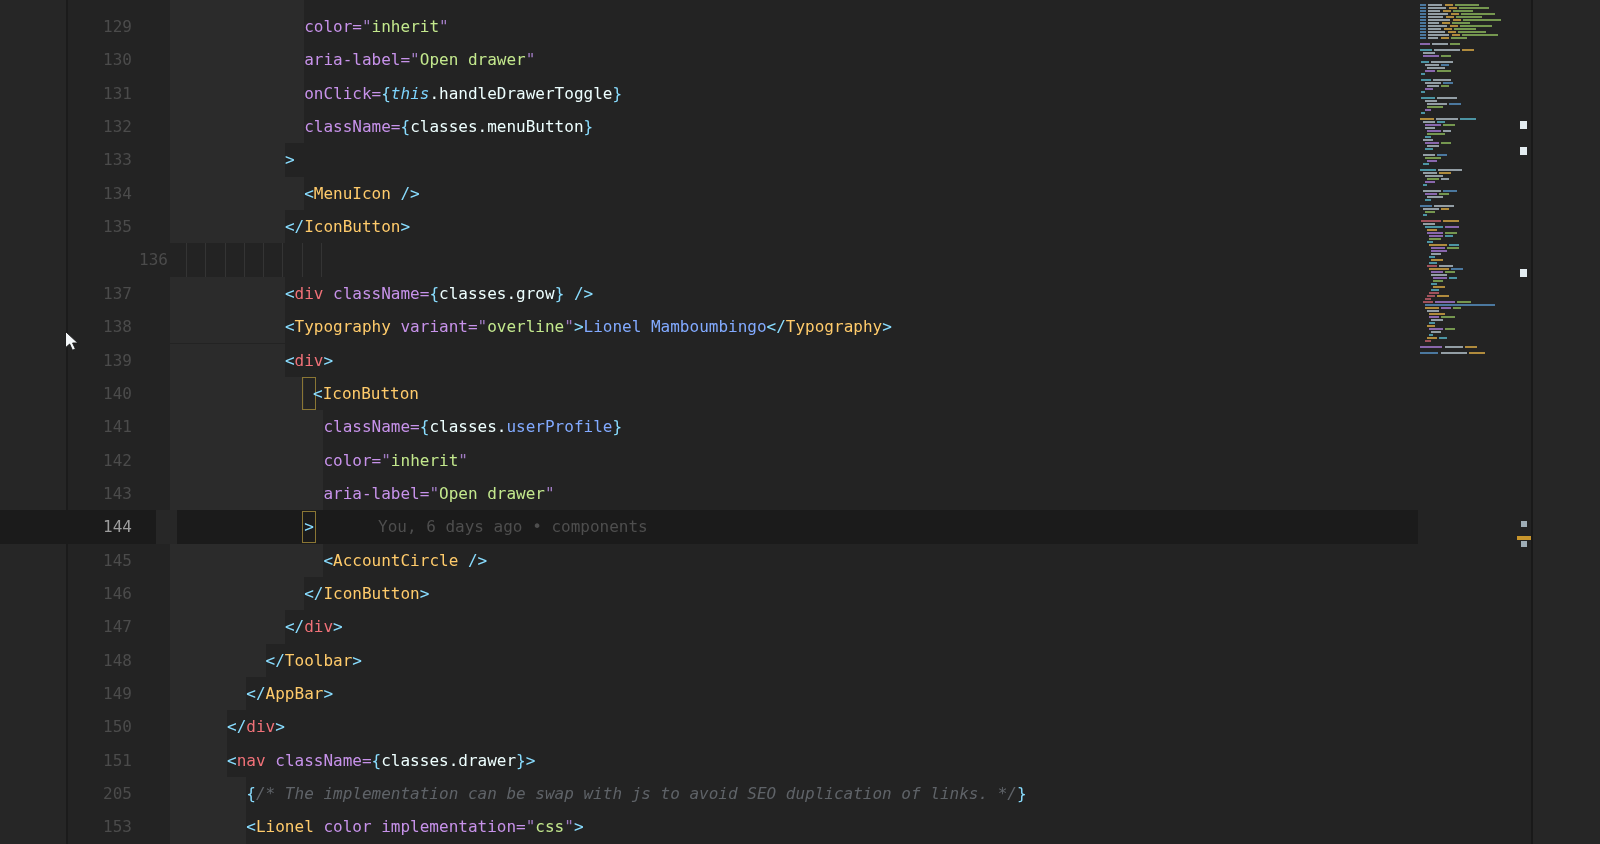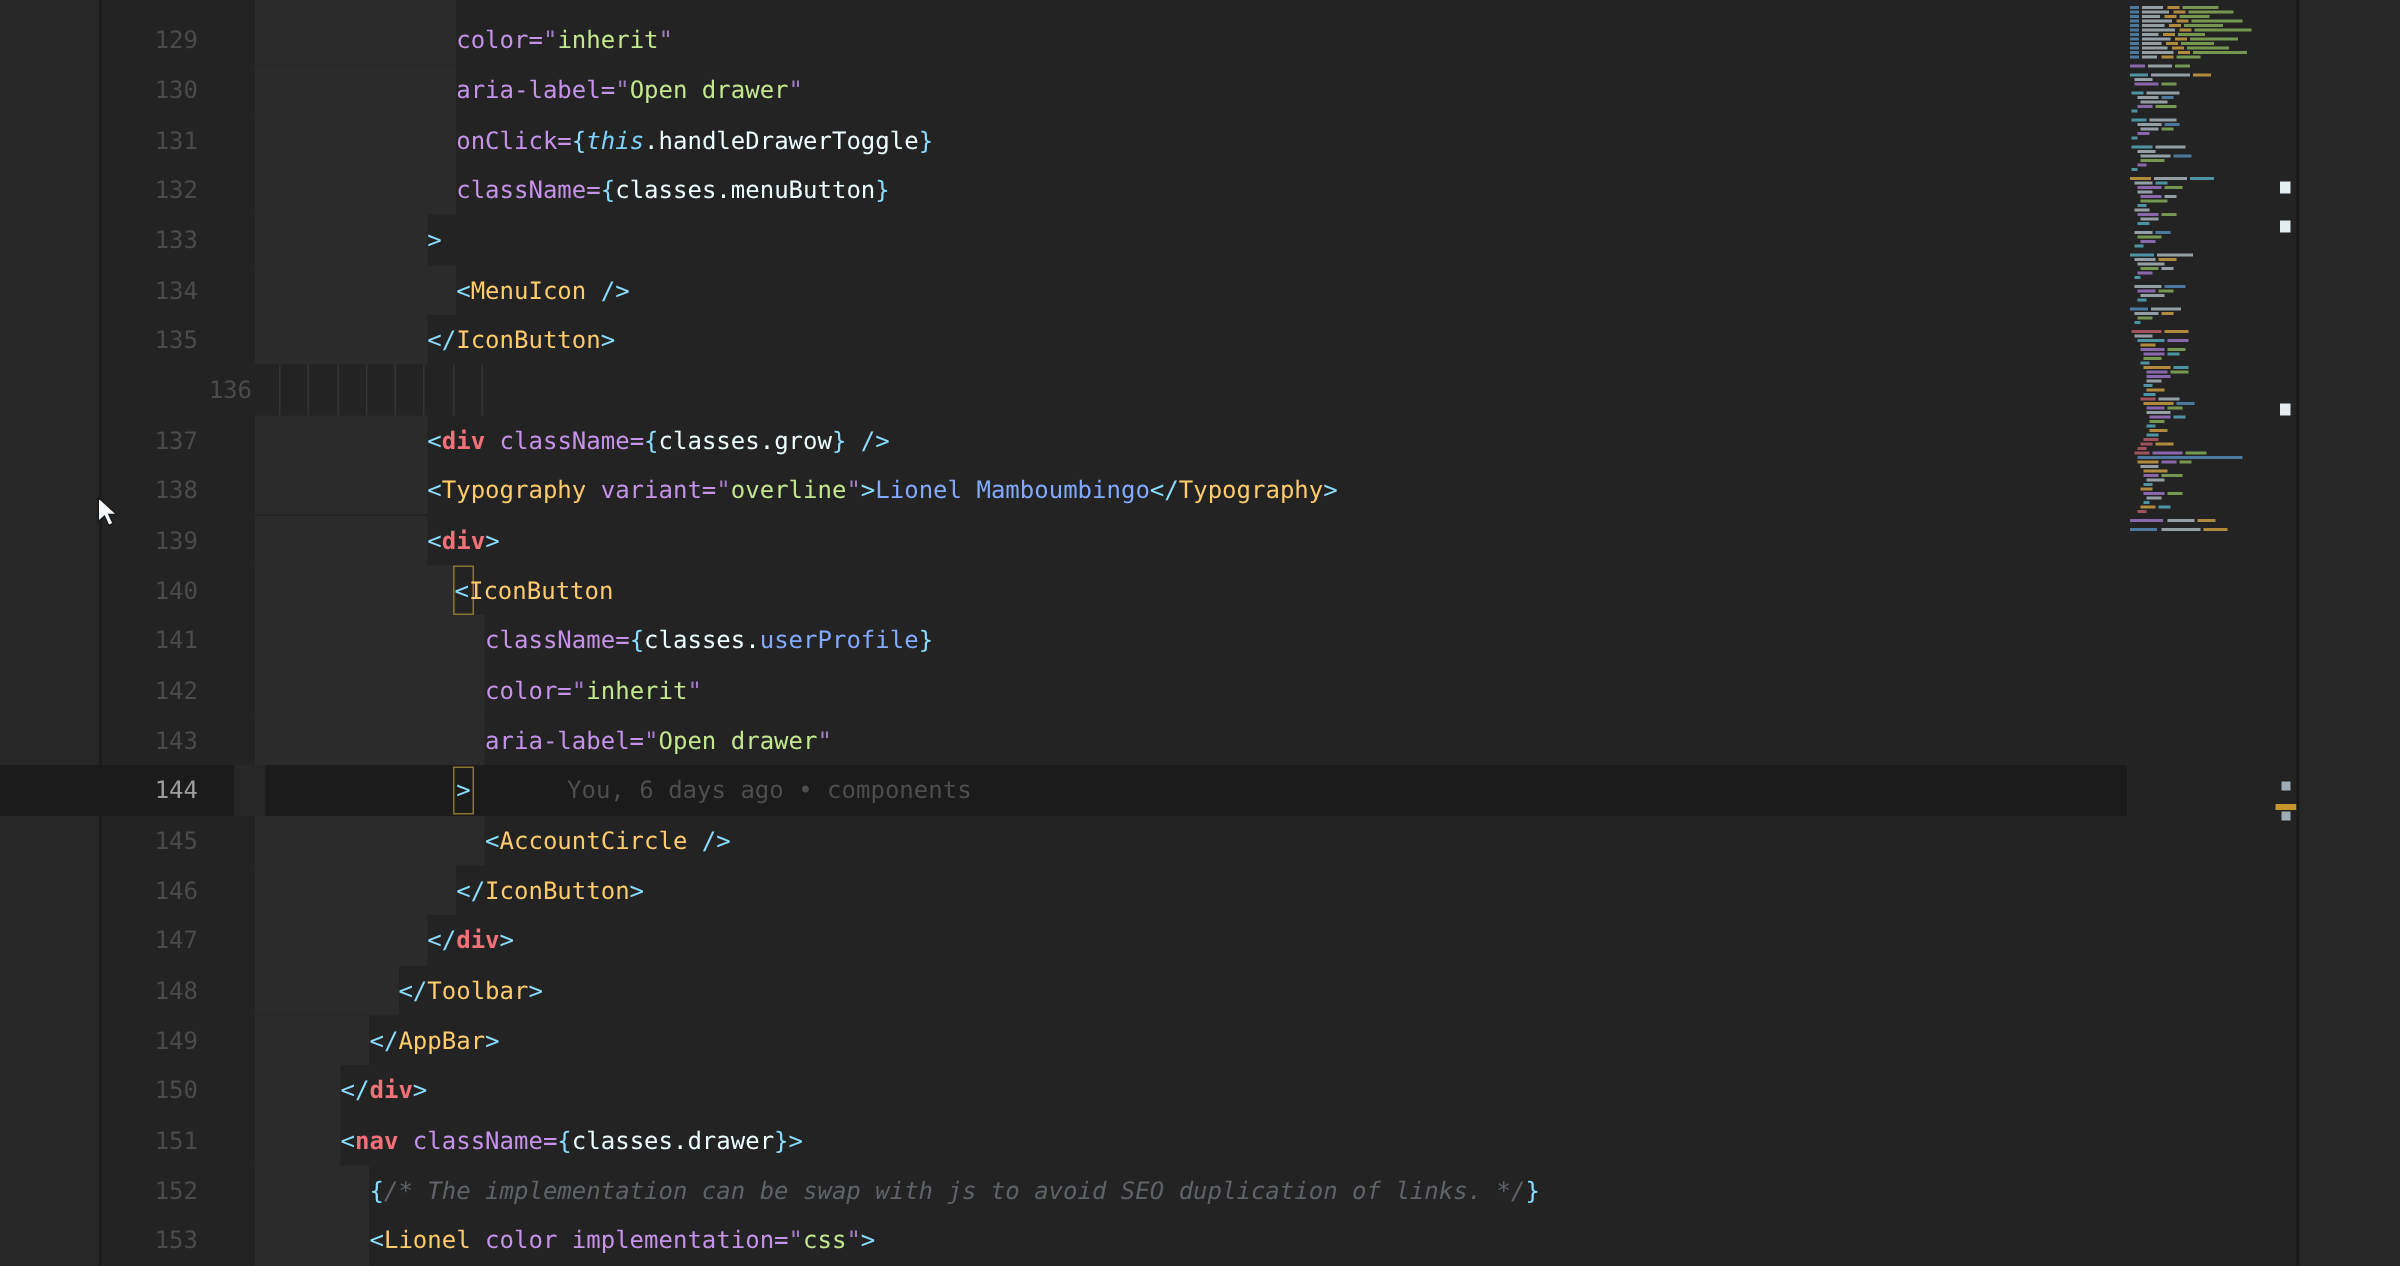--- a/index.html
+++ b/index.html
@@ -17,21 +17,21 @@
   .chunk{position:absolute;top:0;height:100%;background:#272727;}
   .guide{position:absolute;top:0;width:1px;height:100%;background:#343434;}
   .bracket-box{position:absolute;width:13.5px;height:32.5px;border:1px solid #8a7634;box-sizing:border-box;}
   .blame{position:absolute;left:378px;font-size:16px;line-height:33.35px;color:#4e4e4e;white-space:pre;}
   
   .tk-pun{color:#89ddff;}
   .tk-attr{color:#c792ea;}
   .tk-eq{color:#c792ea;}
   .tk-q{color:#a17cc4;}
   .tk-str{color:#c3e88d;}
-  .tk-tag{color:#f07178;font-weight:bold;}
+  .tk-tag{color:#f07178;}
   .tk-comp{color:#ffcb6b;}
   .tk-var{color:#eeffff;}
   .tk-prop{color:#82aaff;}
   .tk-jsx{color:#82aaff;}
   .tk-this{color:#7dd3fc;font-style:italic;}
   .tk-com{color:#5f6368;font-style:italic;}
   
   #minimap{position:absolute;left:1418px;top:0;width:99px;height:844px;background:#232323;}
   .mm-seg{position:absolute;height:2.2px;opacity:.95;}
   #overview-ruler{position:absolute;left:1517px;top:0;width:14px;height:844px;background:#232323;}
@@ -106,21 +106,21 @@
       </div>
       <div class="row" style="top: 343.5px;">
         <div class="shade" style="width: 114.876px;"></div>
         <span class="ln">139</span>
         <span class="code" style="left: 284.876px;"><span class="tk-pun">&lt;</span><span class="tk-tag">div</span><span class="tk-pun">&gt;</span></span>
       </div>
       <div class="row" style="top: 376.85px;">
         <div class="shade" style="width: 134.144px;"></div>
         <span class="ln">140</span>
         <div class="bracket-box" style="left: 302.144px; top: 0.5px;"></div>
-        <span class="code" style="left: 303px;"><span class="tk-pun">&lt;</span><span class="tk-comp">IconButton</span></span>
+        <span class="code" style="left: 313px;"><span class="tk-pun">&lt;</span><span class="tk-comp">IconButton</span></span>
       </div>
       <div class="row" style="top: 410.2px;">
         <div class="shade" style="width: 153.412px;"></div>
         <span class="ln">141</span>
         <span class="code" style="left: 323.412px;"><span class="tk-attr">className</span><span class="tk-eq">=</span><span class="tk-pun">{</span><span class="tk-var">classes.</span><span class="tk-prop">userProfile</span><span class="tk-pun">}</span></span>
       </div>
       <div class="row" style="top: 443.55px;">
         <div class="shade" style="width: 153.412px;"></div>
         <span class="ln">142</span>
         <span class="code" style="left: 323.412px;"><span class="tk-attr">color</span><span class="tk-eq">=</span><span class="tk-q">"</span><span class="tk-str">inherit</span><span class="tk-q">"</span></span>
@@ -167,21 +167,21 @@
         <span class="ln">150</span>
         <span class="code" style="left: 227.072px;"><span class="tk-pun">&lt;/</span><span class="tk-tag">div</span><span class="tk-pun">&gt;</span></span>
       </div>
       <div class="row" style="top: 743.7px;">
         <div class="shade" style="width: 57.072px;"></div>
         <span class="ln">151</span>
         <span class="code" style="left: 227.072px;"><span class="tk-pun">&lt;</span><span class="tk-tag">nav</span><span class="tk-attr"> className</span><span class="tk-eq">=</span><span class="tk-pun">{</span><span class="tk-var">classes.drawer</span><span class="tk-pun">}</span><span class="tk-pun">&gt;</span></span>
       </div>
       <div class="row" style="top: 777.05px;">
         <div class="shade" style="width: 76.34px;"></div>
-        <span class="ln">152</span>
+        <span class="ln">205</span>
         <span class="code" style="left: 246.34px;"><span class="tk-pun">{</span><span class="tk-com">/* The implementation can be swap with js to avoid SEO duplication of links. */</span><span class="tk-pun">}</span></span>
       </div>
       <div class="row" style="top: 810.4px;">
         <div class="shade" style="width: 76.34px;"></div>
         <span class="ln">153</span>
         <span class="code" style="left: 246.34px;"><span class="tk-pun">&lt;</span><span class="tk-comp">Lionel</span><span class="tk-attr"> color implementation</span><span class="tk-eq">=</span><span class="tk-q">"</span><span class="tk-str">css</span><span class="tk-q">"</span><span class="tk-pun">&gt;</span></span>
       </div>
     </div>
   <div id="minimap">
       <div class="mm-seg" style="left: 2px; top: 4px; width: 6px; background: rgb(78, 125, 166);"></div>

